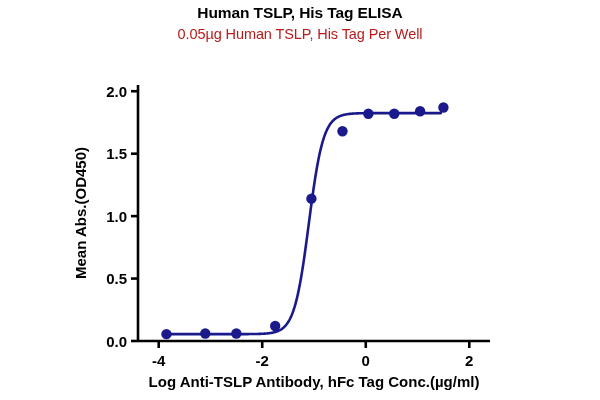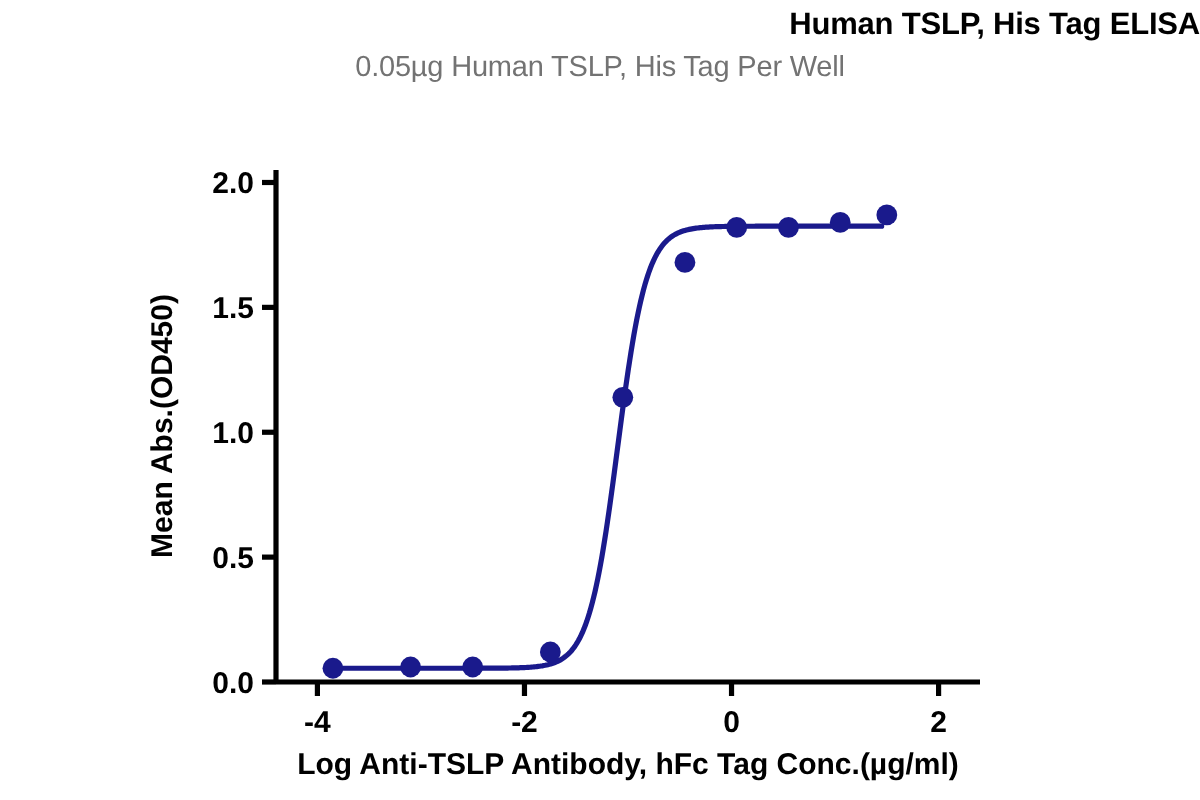--- a/index.html
+++ b/index.html
@@ -17,35 +17,35 @@
     position: relative;
     width: 600px;
     height: 400px;
     background: #ffffff;
   }
   #chart-title {
     position: absolute;
     top: 4px;
     left: 0;
     width: 600px;
-    text-align: right;
+    text-align: center;
     font-size: 15.5px;
     font-weight: bold;
     color: #000000;
     letter-spacing: -0.1px;
   }
   #chart-subtitle {
     position: absolute;
     top: 26px;
     left: 0;
     width: 600px;
     text-align: center;
     font-size: 14.5px;
     font-weight: normal;
-    color: #737373;
+    color: #b91c1c;
     letter-spacing: -0.1px;
   }
   #plot-svg {
     position: absolute;
     top: 0;
     left: 0;
   }
   .tick-label {
     font-family: "Liberation Sans", sans-serif;
     font-size: 15px;

